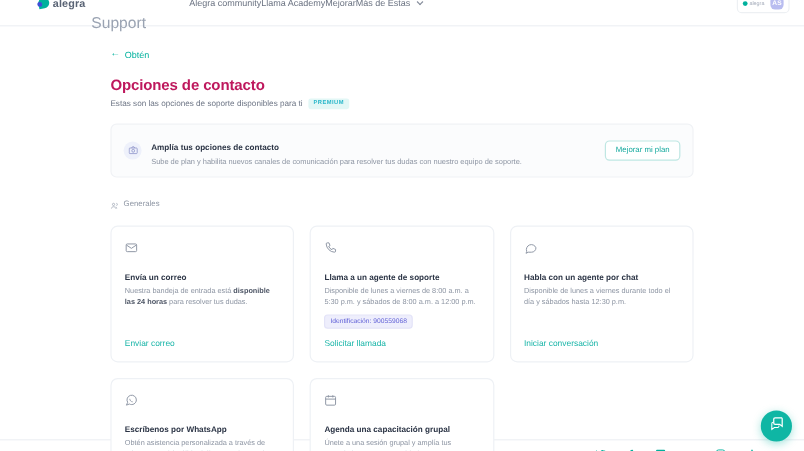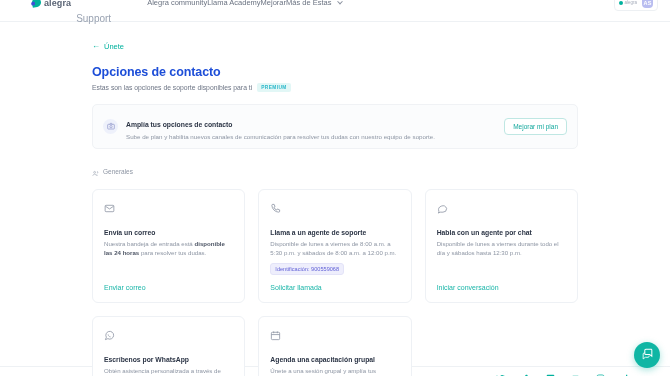--- a/index.html
+++ b/index.html
@@ -28,21 +28,21 @@
     border-radius: 50% 50% 50% 0;
     transform: rotate(-10deg);
     position: relative;
   }
   .brand-mark::after {
     content: ""; position: absolute;
     width: 4px; height: 4px; background: #3f4fd6;
     border-radius: 50%; left: -1px; top: 3px;
   }
   .brand-name { font-size: 9px; font-weight: 700; color: #5a6475; letter-spacing: .1px; }
-  .brand-sub { font-size: 10px; color: #9aa3b2; margin-left: 2px; margin-top: 32px; }
+  .brand-sub { font-size: 13px; color: #9aa3b2; margin-left: 2px; margin-top: 32px; }
 
   .nav-links { display: flex; align-items: flex-end; }
   .nav-link {
     font-size: 7.5px; color: #6b7382; text-decoration: none;
     white-space: nowrap; cursor: pointer;
   }
   .chev {
     display: inline-block; width: 4px; height: 4px;
     border-right: 1px solid #8a919f; border-bottom: 1px solid #8a919f;
     transform: rotate(45deg) translate(-1px,-1px);
@@ -65,21 +65,21 @@
 
   
   .page { padding: 12px 92px 0 92px; height: 330px; }
 
   .back-link {
     display: inline-flex; align-items: center; gap: 4px;
     font-size: 7.5px; color: #00b19d; cursor: pointer; margin-bottom: 14px;
   }
   .back-arrow { font-size: 8px; line-height: 1; }
 
-  .page-title { font-size: 12.5px; font-weight: 700; color: #1d4ed8; letter-spacing: -.1px; }
+  .page-title { font-size: 12.5px; font-weight: 700; color: #be185d; letter-spacing: -.1px; }
   .subtitle-row { display: flex; align-items: center; gap: 5px; margin-top: 4px; }
   .subtitle { font-size: 6.8px; color: #6d7585; }
   .premium-badge {
     font-size: 4.8px; font-weight: 700; letter-spacing: .4px;
     color: #2ab7ca; background: #e2f7f6;
     padding: 2px 4px; border-radius: 2px;
   }
 
   
   .banner {
@@ -186,21 +186,21 @@
       <span class="mini-text">alegra</span>
     </span>
     <span class="avatar">AS</span>
   </div>
 </div>
 
 <div class="page">
 
   <div class="back-link">
     <span class="back-arrow">←</span>
-    <span>Únete</span>
+    <span>Obtén</span>
   </div>
 
   <h1 class="page-title">Opciones de contacto</h1>
   <div class="subtitle-row">
     <span class="subtitle">Estas son las opciones de soporte disponibles para ti</span>
     <span class="premium-badge">PREMIUM</span>
   </div>
 
   
   <div class="banner">

